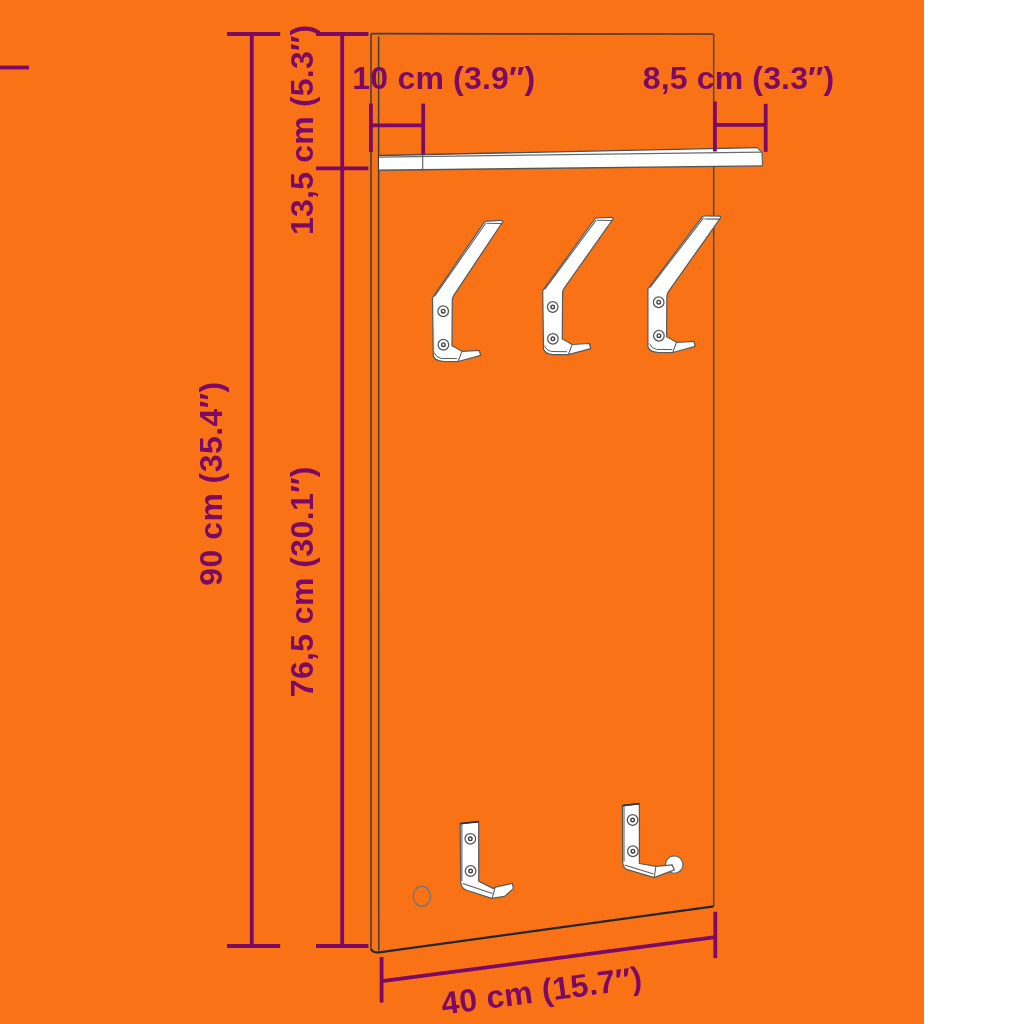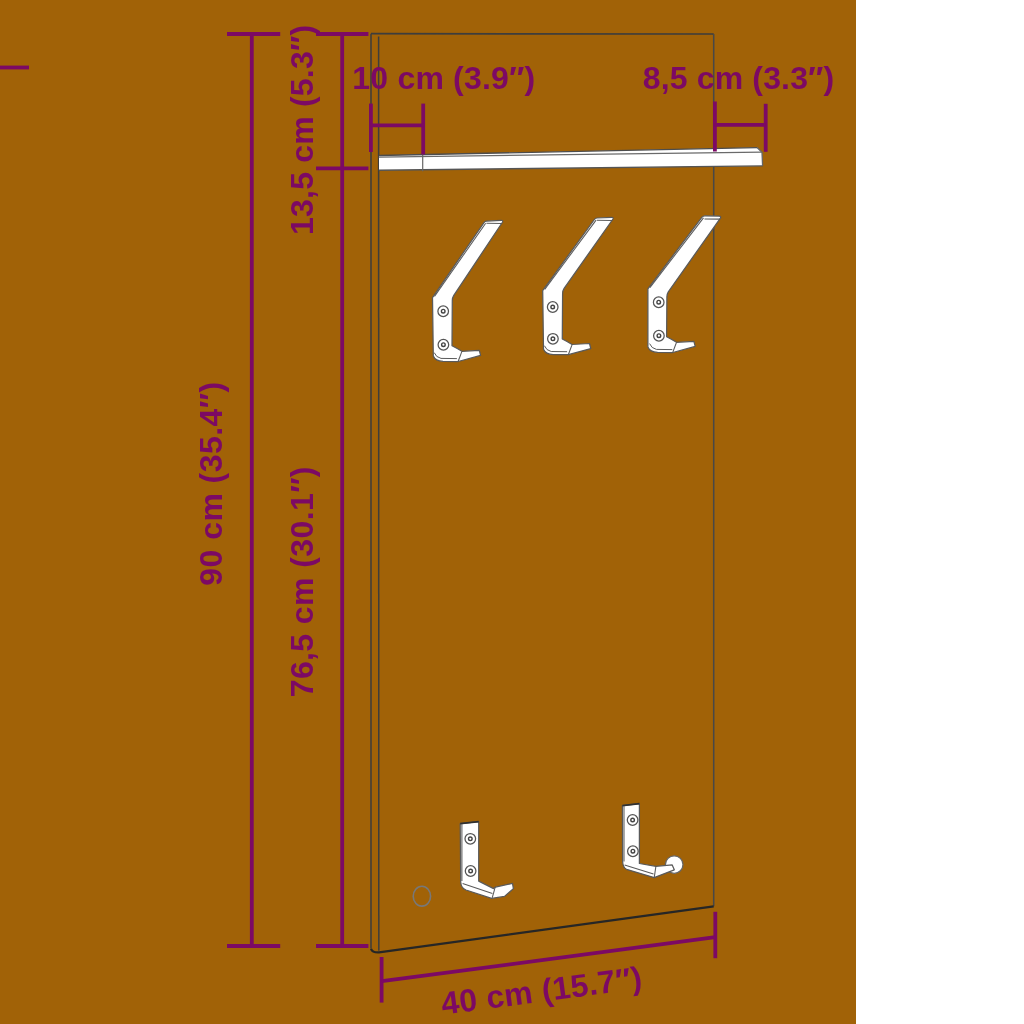--- a/index.html
+++ b/index.html
@@ -1,16 +1,16 @@
 <!DOCTYPE html>
 <html><head>
 <meta charset="utf-8">
 <style>
   html,body{margin:0;padding:0;background:#ffffff;}
-  .wrap{position:relative;width:856px;height:1024px;background:#a16207;overflow:hidden;}
+  .wrap{position:relative;width:924px;height:1024px;background:#f97316;overflow:hidden;}
   svg{position:absolute;left:0;top:0;}
   text{font-family:"Liberation Sans", sans-serif;font-weight:bold;fill:#7C0964;}
 </style>
 </head>
 <body>
 
 <div class="wrap">
 <svg width="1024" height="1024" viewBox="0 0 1024 1024">
 
   <g fill="none" stroke="#3d3d3d" stroke-width="1.5">

